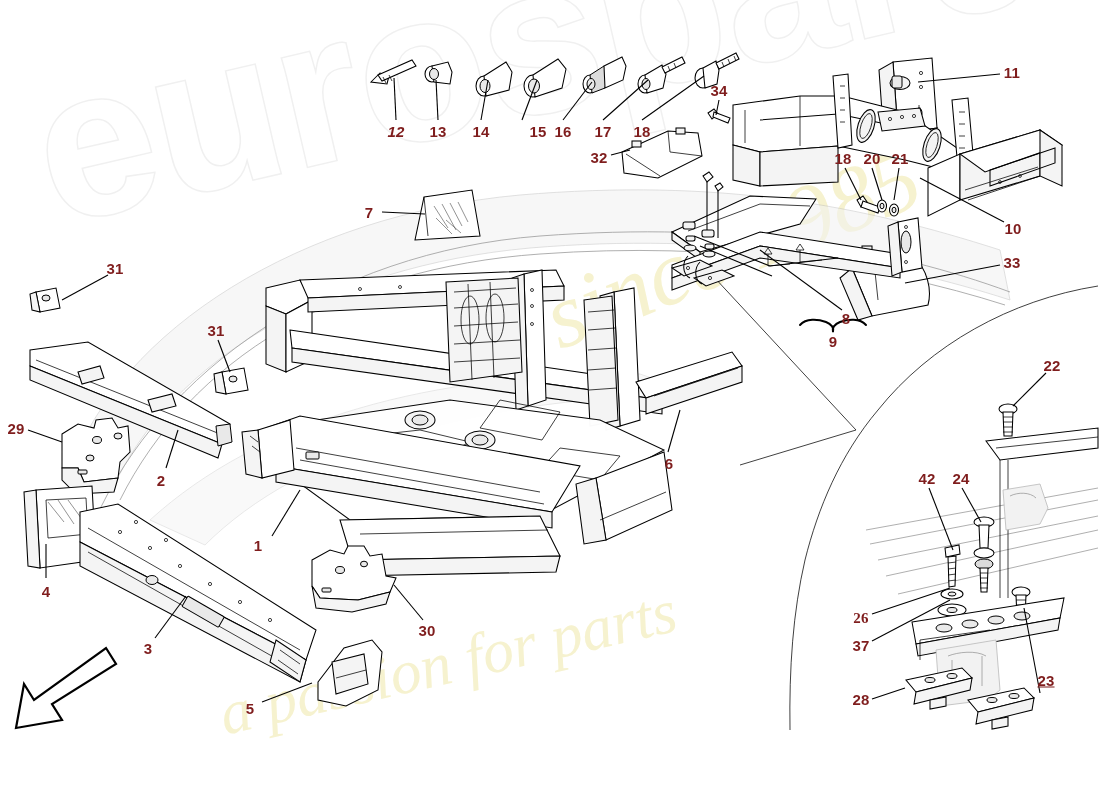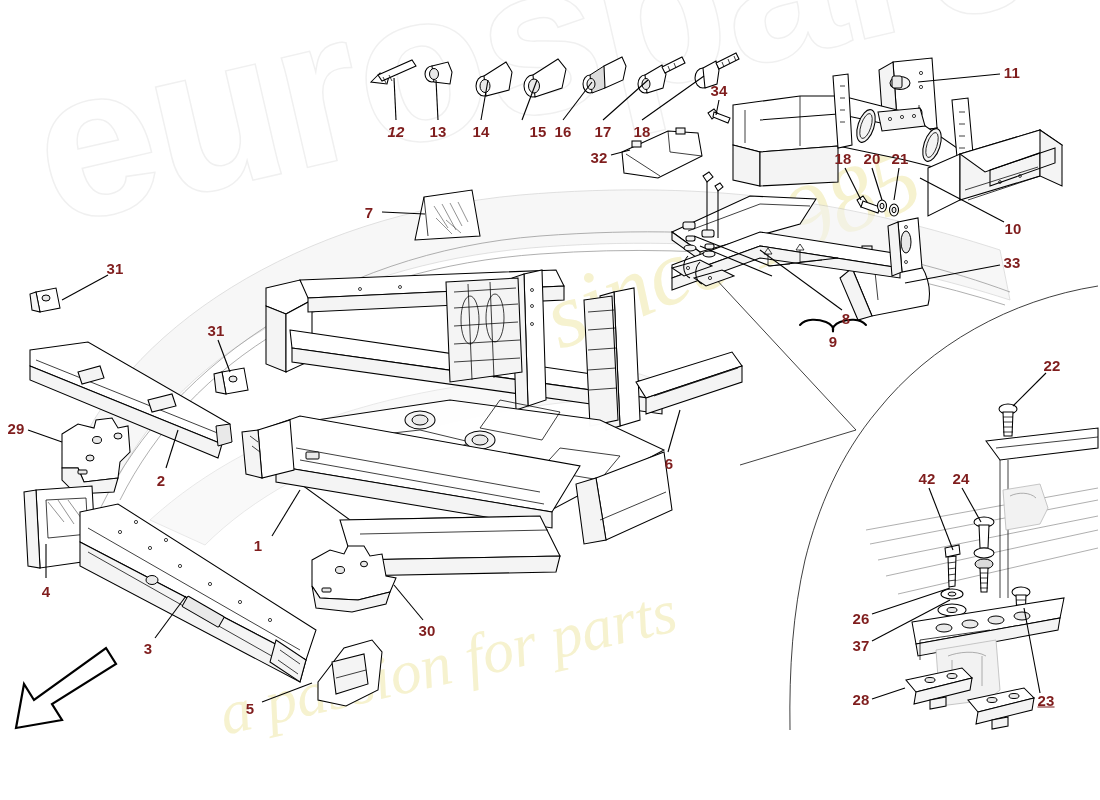--- a/index.html
+++ b/index.html
@@ -571,24 +571,24 @@
       <div class="callout-num" style="left: 438px; top: 131px;">13</div>
       <div class="callout-num" style="left: 481px; top: 131px;">14</div>
       <div class="callout-num" style="left: 538px; top: 131px;">15</div>
       <div class="callout-num" style="left: 563px; top: 131px;">16</div>
       <div class="callout-num" style="left: 603px; top: 131px;">17</div>
       <div class="callout-num" style="left: 642px; top: 131px;">18</div>
       <div class="callout-num" style="left: 843px; top: 158px;">18</div>
       <div class="callout-num" style="left: 872px; top: 158px;">20</div>
       <div class="callout-num" style="left: 900px; top: 158px;">21</div>
       <div class="callout-num" style="left: 1052px; top: 365px;">22</div>
-      <div class="callout-num" style="left: 1046px; top: 700px; text-decoration: underline;">23</div>
+      <div class="callout-num" style="left: 1046px; top: 680px; text-decoration: underline;">23</div>
       <div class="callout-num" style="left: 961px; top: 478px;">24</div>
       <div class="callout-num" style="left: 927px; top: 478px;">42</div>
-      <div class="callout-num" style="left: 861px; top: 618px;">26</div>
+      <div class="callout-num" style="left: 861px; top: 618px; font-family: Liberation Serif, serif;">26</div>
       <div class="callout-num" style="left: 861px; top: 645px;">37</div>
       <div class="callout-num" style="left: 861px; top: 699px;">28</div>
       <div class="callout-num" style="left: 16px; top: 428px;">29</div>
       <div class="callout-num" style="left: 427px; top: 630px;">30</div>
       <div class="callout-num" style="left: 115px; top: 268px;">31</div>
       <div class="callout-num" style="left: 216px; top: 330px;">31</div>
       <div class="callout-num" style="left: 599px; top: 157px;">32</div>
       <div class="callout-num" style="left: 1012px; top: 262px;">33</div>
       <div class="callout-num" style="left: 719px; top: 90px;">34</div>
     </div>

